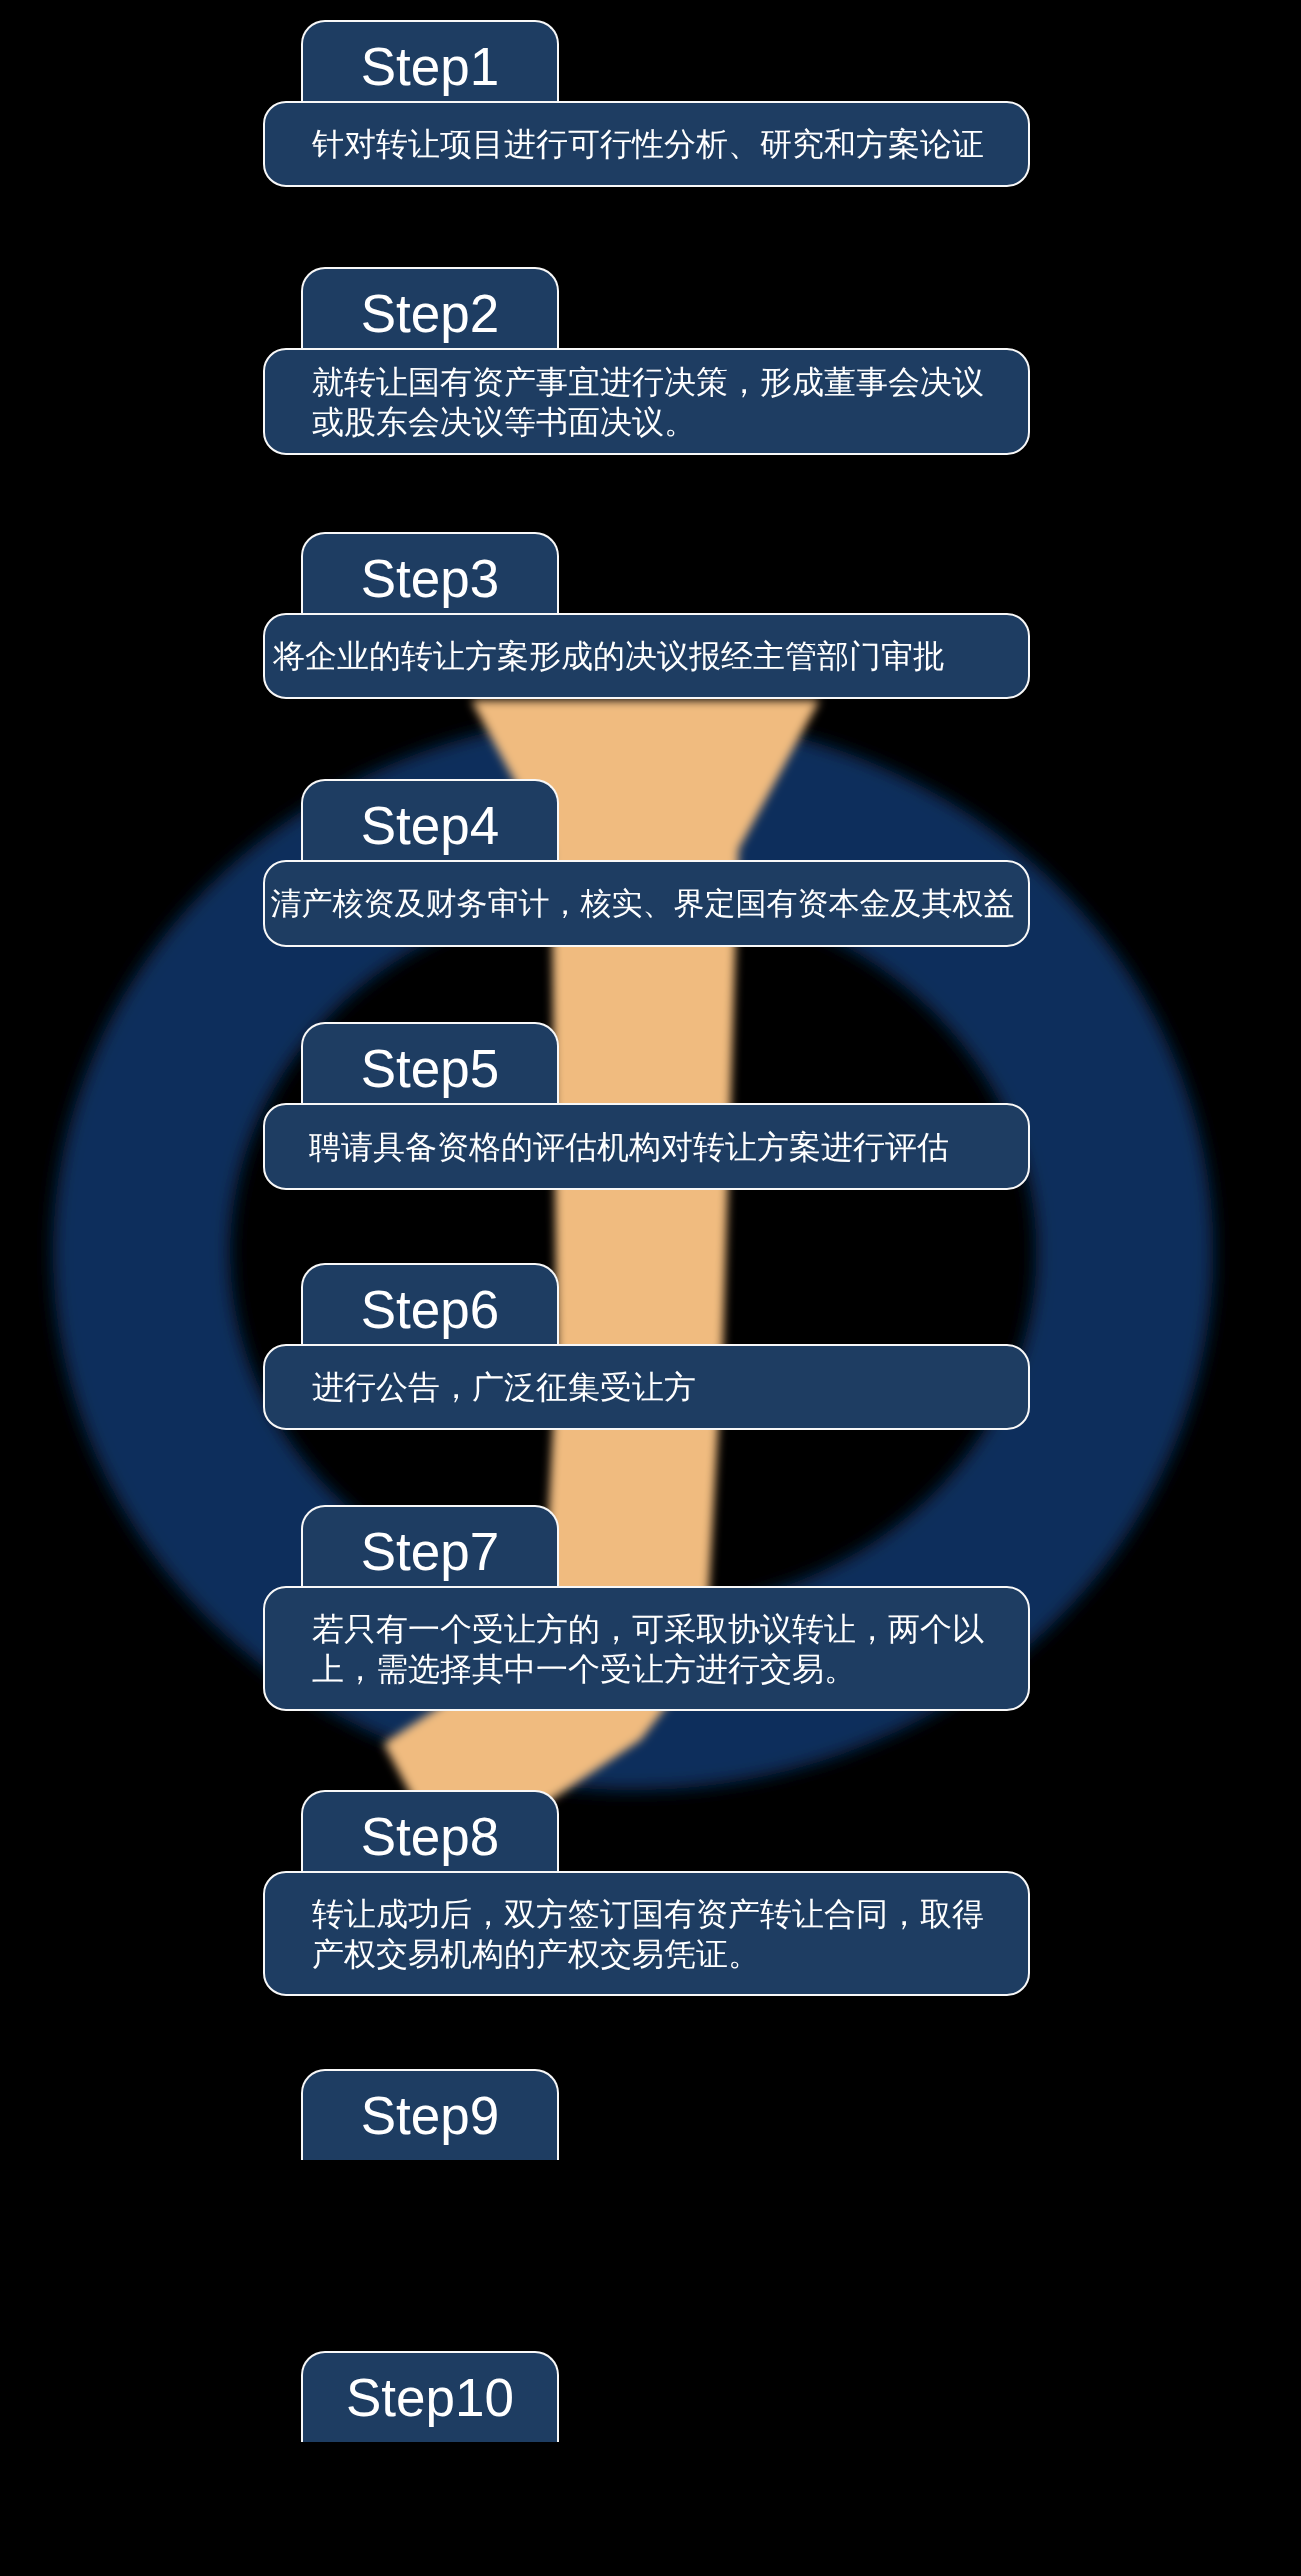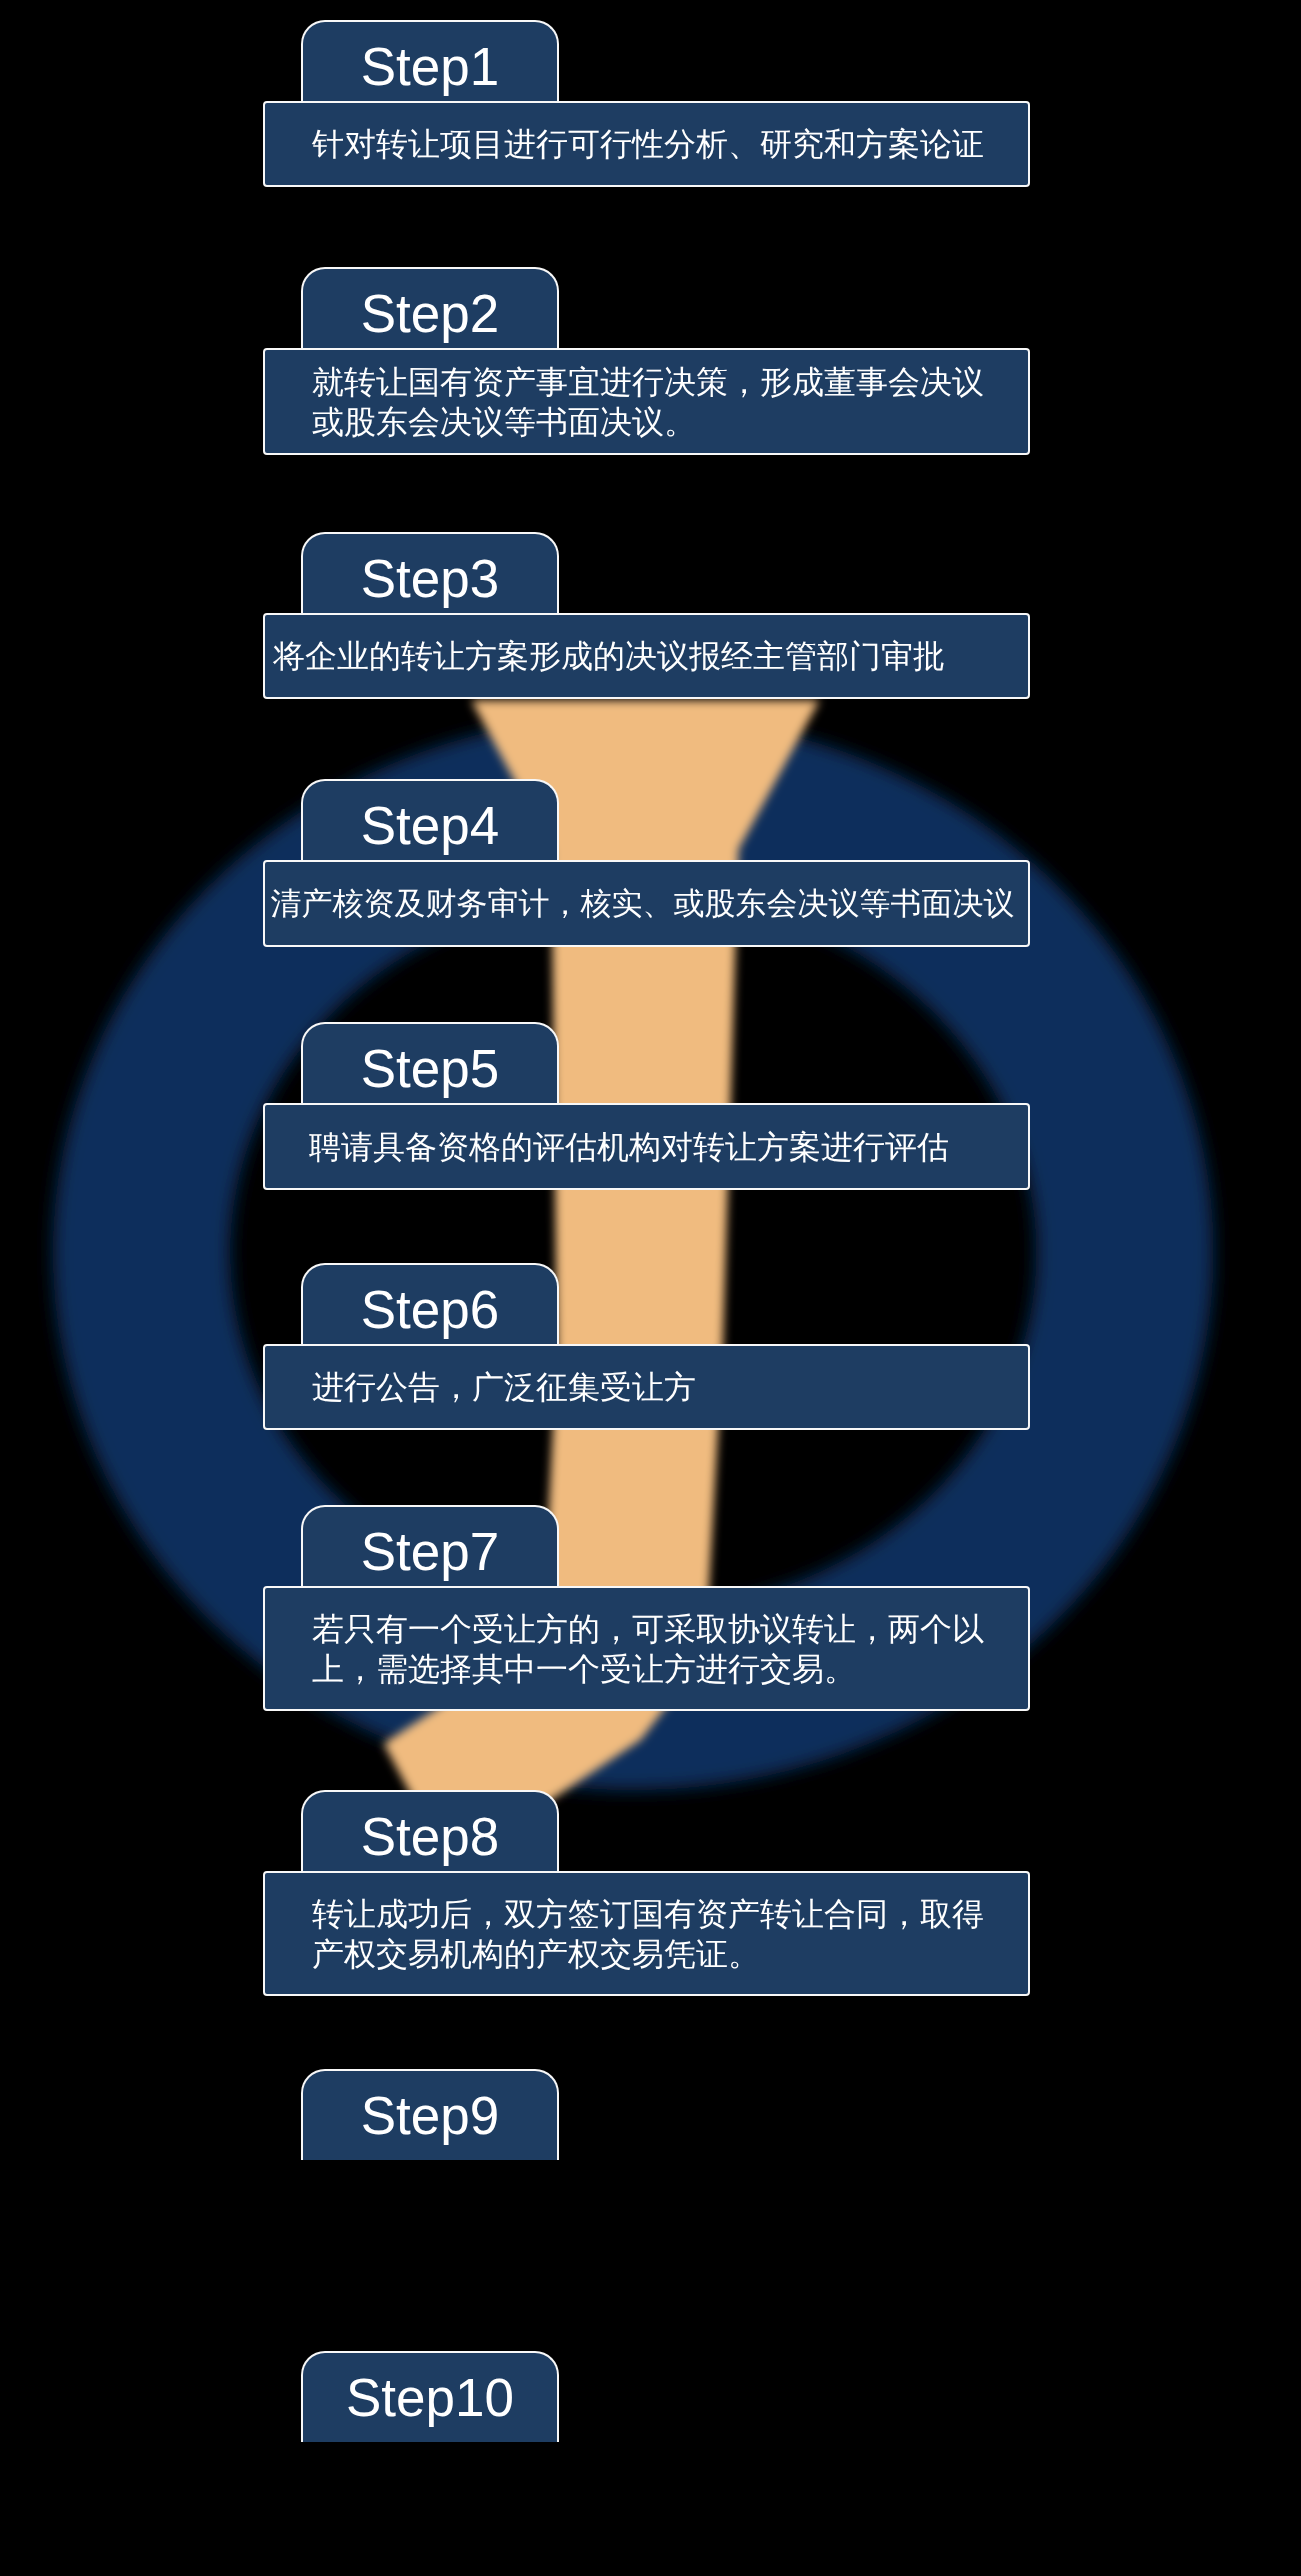--- a/index.html
+++ b/index.html
@@ -28,21 +28,21 @@
   }
   .step-header span{
     color:var(--text-color,#fff);
     font-size:53px;line-height:1;letter-spacing:0px;
   }
   .step-body{
     position:absolute;left:0;top:88px;width:767px;
     box-sizing:border-box;
     background:var(--box-fill,#1e3d62);
     border:2.8px solid var(--box-border,#f8f8f8);
-    border-radius:4px;
+    border-radius:23px;
     display:flex;align-items:center;
     padding:0 7.5px 0 47px;
     z-index:2;
   }
   .step-body .txt{
     color:var(--text-color,#fff);
     font-size:32px;line-height:40px;
     white-space:pre-line;
     text-align:left;
   }
@@ -93,21 +93,21 @@
     <div class="step-body" style="height: 86px; padding-left: 8px;">
       <div class="txt">将企业的转让方案形成的决议报经主管部门审批</div>
     </div>
   </div>
 
   <div class="step tight" style="top: 772px; height: 175px;">
     <div class="step-header">
       <span>Step4</span>
     </div>
     <div class="step-body" style="height: 87px;">
-      <div class="txt">清产核资及财务审计，核实、或股东会决议等书面决议</div>
+      <div class="txt">清产核资及财务审计，核实、界定国有资本金及其权益</div>
     </div>
   </div>
 
   <div class="step" style="top: 1015px; height: 175px;">
     <div class="step-header">
       <span>Step5</span>
     </div>
     <div class="step-body" style="height: 87px; padding-left: 44px;">
       <div class="txt">聘请具备资格的评估机构对转让方案进行评估</div>
     </div>

